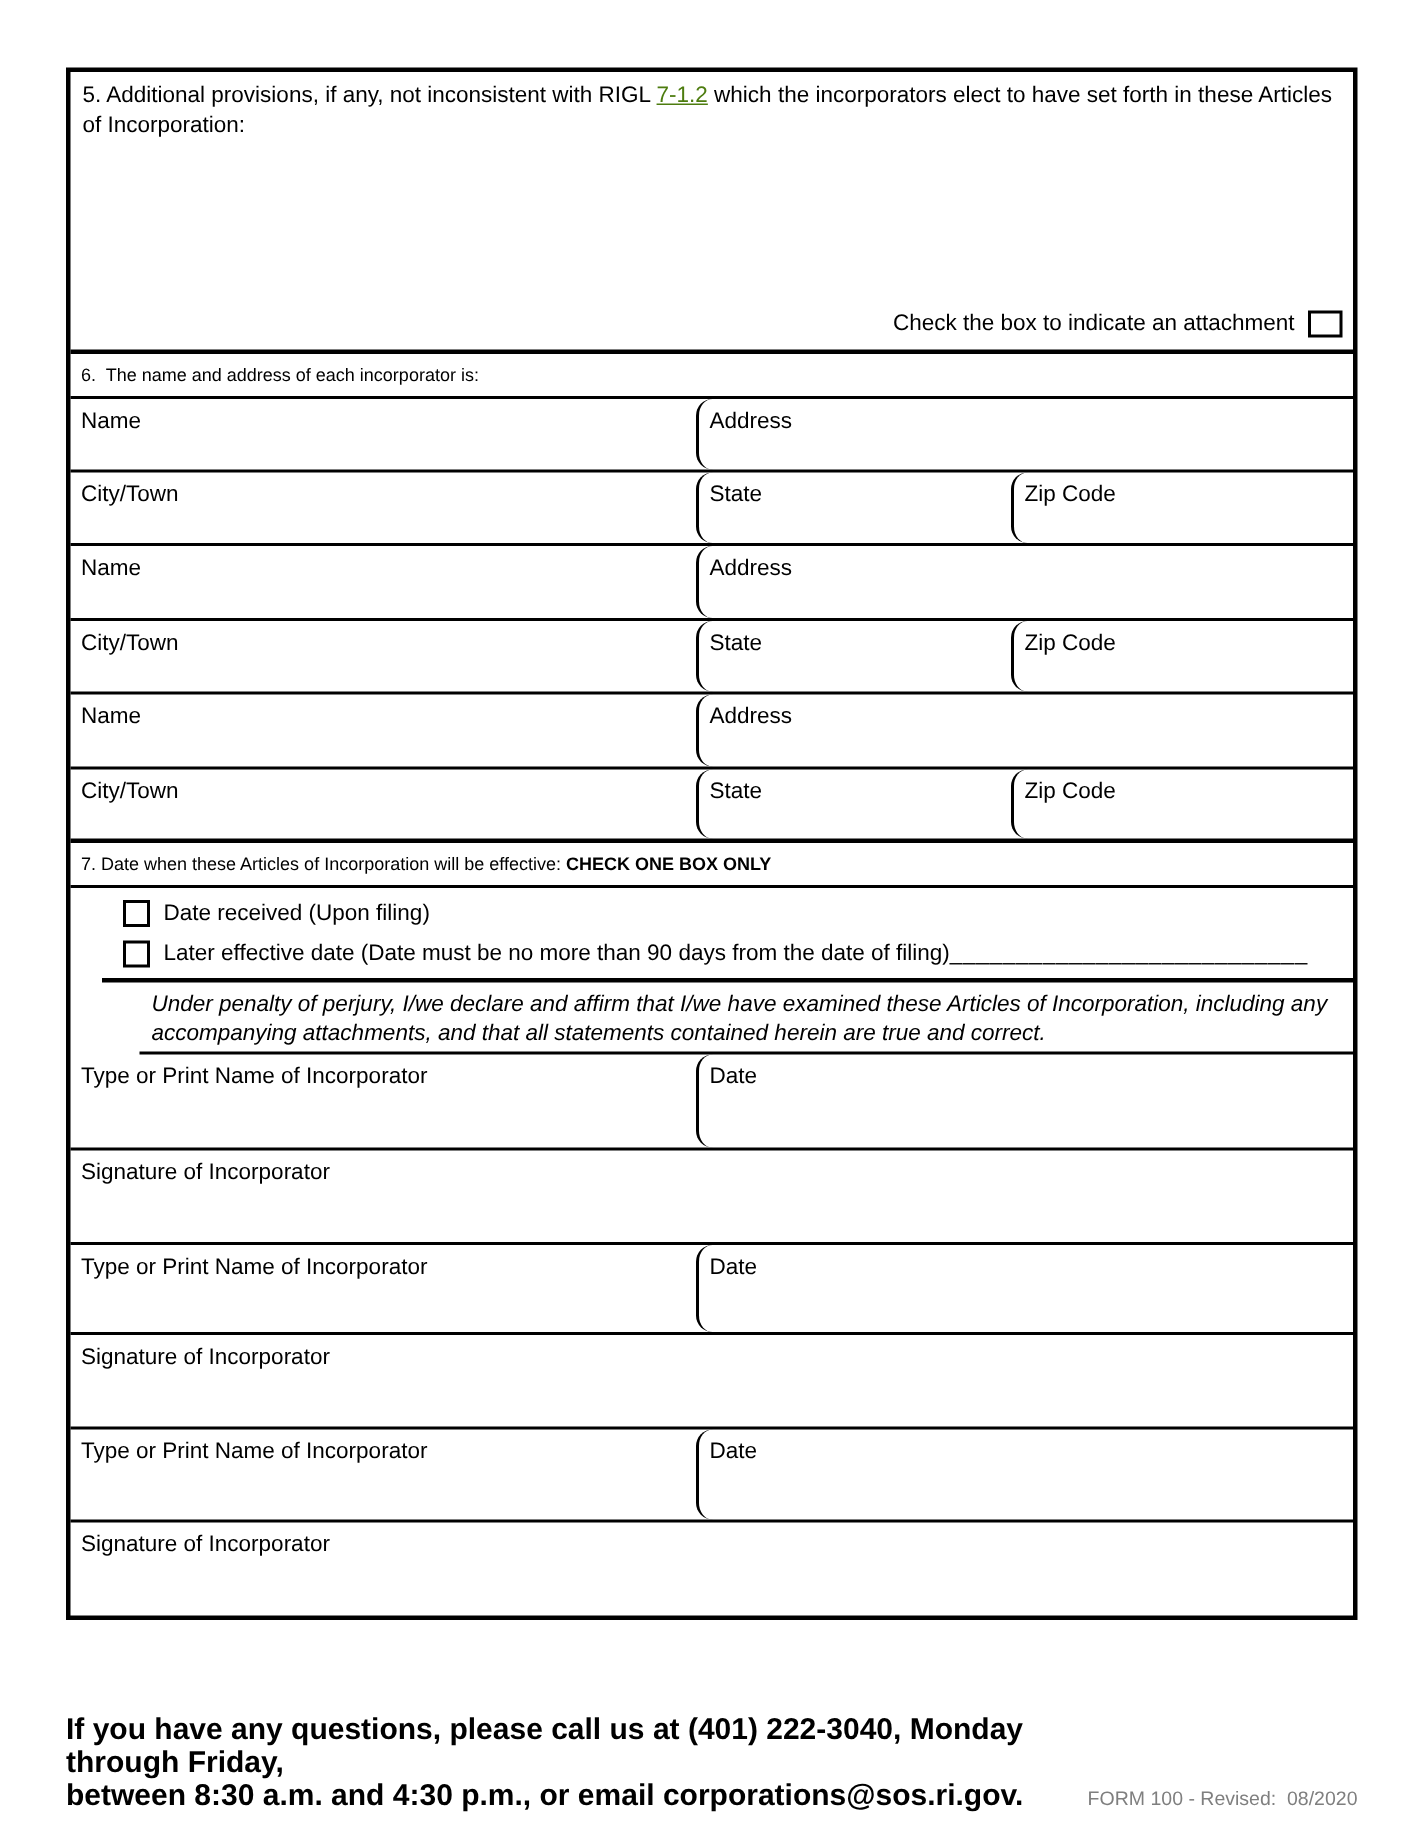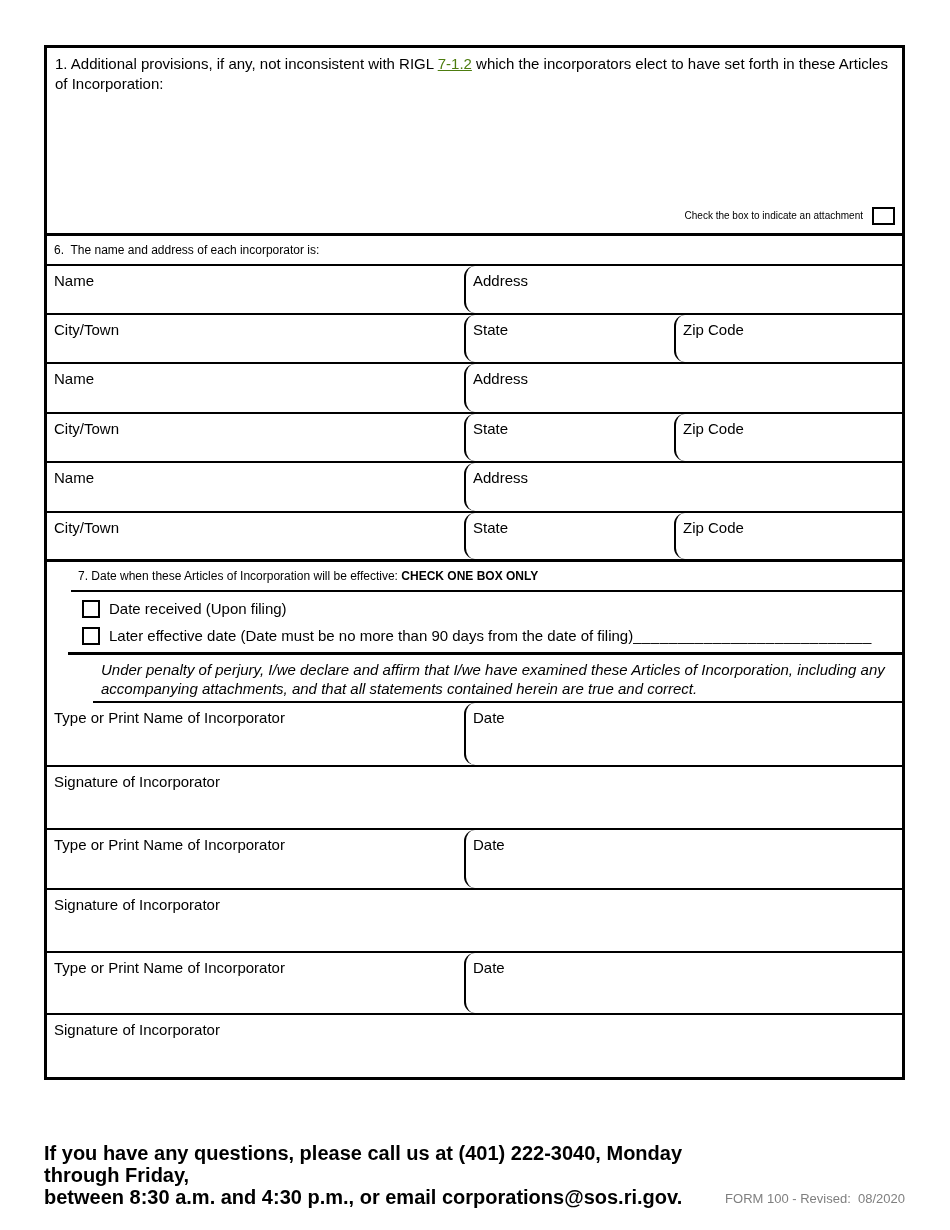--- a/index.html
+++ b/index.html
@@ -56,21 +56,21 @@
     box-sizing: border-box;
     font-size: 15px;
     line-height: 20px;
   }
   .sec5 .attach-line {
     position: absolute;
     right: 7px;
     bottom: 7px;
     display: flex;
     align-items: center;
-    font-size: 10px;
+    font-size: 15px;
   }
   a.rigl-link {
     color: #4d7c0f;
     text-decoration: underline;
     cursor: pointer;
   }
   .checkbox {
     display: inline-block;
     box-sizing: border-box;
     border: 2px solid #000000;
@@ -136,21 +136,21 @@
   }
 </style>
 </head>
 <body>
 
 <div class="page">
 
   <div class="form">
 
     <div class="row sec5 thick">
-      <span><span>1. Additional provisions, if any, not inconsistent with RIGL </span><a class="rigl-link">7-1.2</a><span> which the incorporators elect to have set forth in these Articles of Incorporation:</span></span>
+      <span><span>5. Additional provisions, if any, not inconsistent with RIGL </span><a class="rigl-link">7-1.2</a><span> which the incorporators elect to have set forth in these Articles of Incorporation:</span></span>
       <span class="attach-line">
         <span>Check the box to indicate an attachment</span>
         <span class="checkbox cb-attach"></span>
       </span>
     </div>
 
     <div class="row" style="height:30px;">
       <span class="sec-header">6.  The name and address of each incorporator is:</span>
     </div>
 
@@ -177,21 +177,21 @@
     <div class="row" style="height:50px;">
       <div class="cell w-left"><span>Name</span></div>
       <div class="cell w-right bl"><span>Address</span></div>
     </div>
     <div class="row thick" style="height:49px;">
       <div class="cell w-left"><span>City/Town</span></div>
       <div class="cell w-state bl"><span>State</span></div>
       <div class="cell w-zip bl"><span>Zip Code</span></div>
     </div>
 
-    <div class="row" style="height:30px;margin-left:24px;">
+    <div class="row" style="height:30px;">
       <span class="sec-header"><span>7. Date when these Articles of Incorporation will be effective: </span><span class="bold">CHECK ONE BOX ONLY</span></span>
     </div>
 
     <div class="row thick sec7-opts" style="height:63px;margin-left:21px;">
       <div class="option-line">
         <span class="checkbox cb-option"></span>
         <span>Date received (Upon filing)</span>
       </div>
       <div class="option-line">
         <span class="checkbox cb-option"></span>

